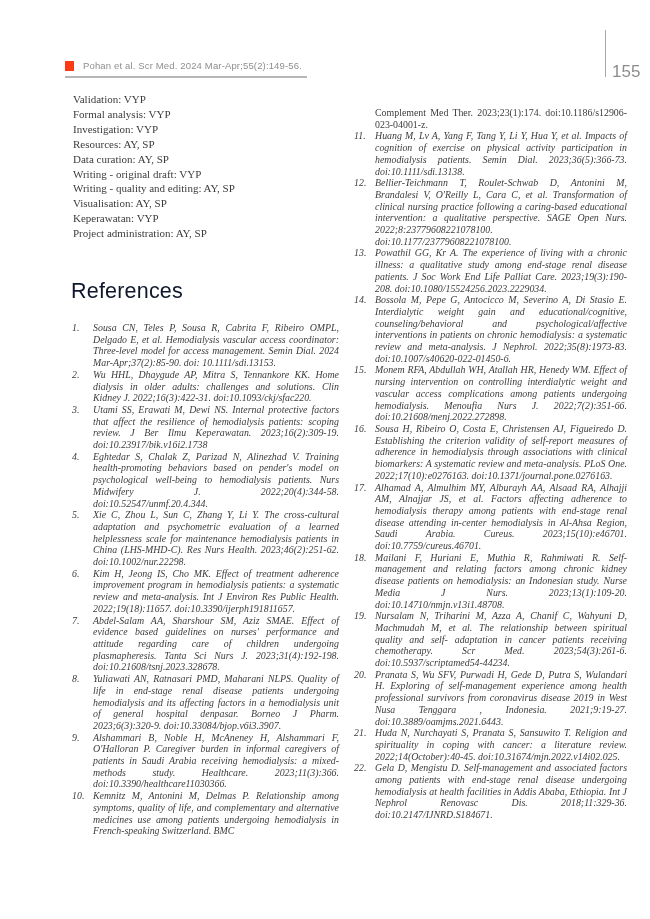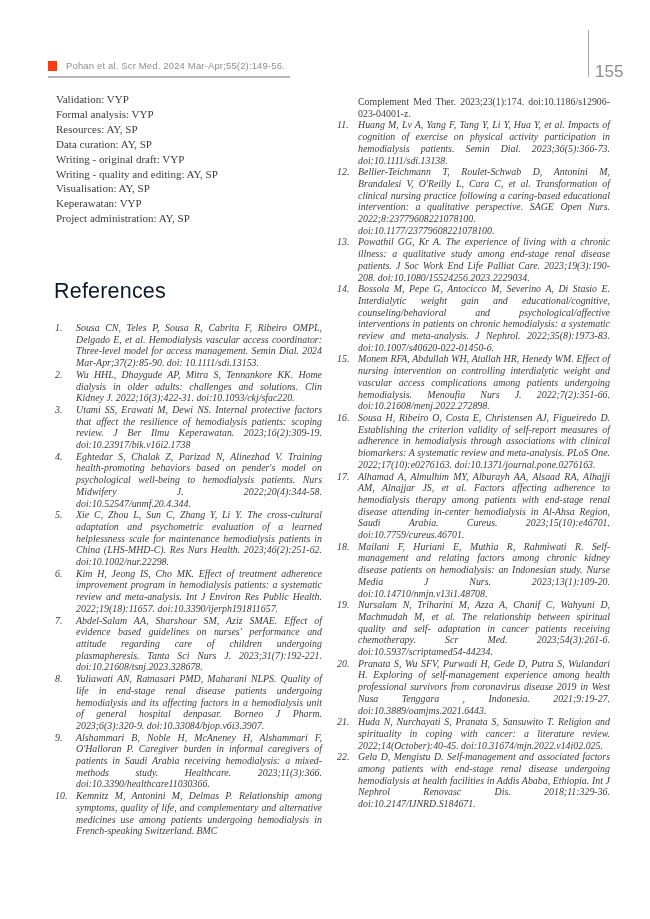--- a/index.html
+++ b/index.html
@@ -7,20 +7,21 @@
     width: 650px; height: 919px;
     background: #ffffff;
     font-family: "Liberation Serif", serif;
     position: relative;
     overflow: hidden;
   }
   .page {
     position: relative;
     width: 514px; height: 919px;
     background: #ffffff;
+    margin-left: 17px;
   }
 
   
   .running-header {
     position: absolute; left: 48px; top: 60px;
     display: flex; align-items: center; gap: 9px;
   }
   .accent-square {
     width: 9px; height: 10px;
     background: #fa3b14;
@@ -68,21 +69,21 @@
     letter-spacing: 0.2px;
   }
 
   
   .refs-col {
     position: absolute;
     font-size: 9.9px; line-height: 11.7px;
     color: #3c3c3c;
   }
   .refs-left  { left: 55px;  top: 322px; width: 267px; }
-  .refs-right { left: 337px; top: 96px;  width: 273px; }
+  .refs-right { left: 337px; top: 107px;  width: 273px; }
 
   .ref-item { display: flex; font-style: italic; }
   .ref-num  { flex: 0 0 21px; }
   .ref-text { flex: 1 1 auto; text-align: justify; }
   .ref-continuation {
     margin-left: 21px;
     text-align: justify;
   }
 </style>
 </head>
@@ -97,20 +98,21 @@
   <div class="header-rule"></div>
 
   <div class="pagenum-rule"></div>
   <div class="page-number">155</div>
 
   <div class="contributions">
   <div class="contribution-line">Validation: VYP</div>
 
   <div class="contribution-line">Formal analysis: VYP</div>
 
+  <div class="contribution-line">Investigation: VYP</div>
 
   <div class="contribution-line">Resources: AY, SP</div>
 
   <div class="contribution-line">Data curation: AY, SP</div>
 
   <div class="contribution-line">Writing - original draft: VYP</div>
 
   <div class="contribution-line">Writing - quality and editing: AY, SP</div>
 
   <div class="contribution-line">Visualisation: AY, SP</div>
@@ -149,21 +151,21 @@
     <span class="ref-text">Xie C, Zhou L, Sun C, Zhang Y, Li Y. The cross-cultural adaptation and psychometric evaluation of a learned helplessness scale for maintenance hemodialysis patients in China (LHS-MHD-C). Res Nurs Health. 2023;46(2):251-62. doi:10.1002/nur.22298.</span>
   </div>
 
   <div class="ref-item">
     <span class="ref-num">6.</span>
     <span class="ref-text">Kim H, Jeong IS, Cho MK. Effect of treatment adherence improvement program in hemodialysis patients: a systematic review and meta-analysis. Int J Environ Res Public Health. 2022;19(18):11657. doi:10.3390/ijerph191811657.</span>
   </div>
 
   <div class="ref-item">
     <span class="ref-num">7.</span>
-    <span class="ref-text">Abdel-Salam AA, Sharshour SM, Aziz SMAE. Effect of evidence based guidelines on nurses' performance and attitude regarding care of children undergoing plasmapheresis. Tanta Sci Nurs J. 2023;31(7):192-221. doi:10.21608/tsnj.2023.328678.</span>
+    <span class="ref-text">Abdel-Salam AA, Sharshour SM, Aziz SMAE. Effect of evidence based guidelines on nurses' performance and attitude regarding care of children undergoing plasmapheresis. Tanta Sci Nurs J. 2023;31(4):192-198. doi:10.21608/tsnj.2023.328678.</span>
   </div>
 
   <div class="ref-item">
     <span class="ref-num">8.</span>
     <span class="ref-text">Yuliawati AN, Ratnasari PMD, Maharani NLPS. Quality of life in end-stage renal disease patients undergoing hemodialysis and its affecting factors in a hemodialysis unit of general hospital denpasar. Borneo J Pharm. 2023;6(3):320-9. doi:10.33084/bjop.v6i3.3907.</span>
   </div>
 
   <div class="ref-item">
     <span class="ref-num">9.</span>
     <span class="ref-text">Alshammari B, Noble H, McAneney H, Alshammari F, O'Halloran P. Caregiver burden in informal caregivers of patients in Saudi Arabia receiving hemodialysis: a mixed-methods study. Healthcare. 2023;11(3):366. doi:10.3390/healthcare11030366.</span>

